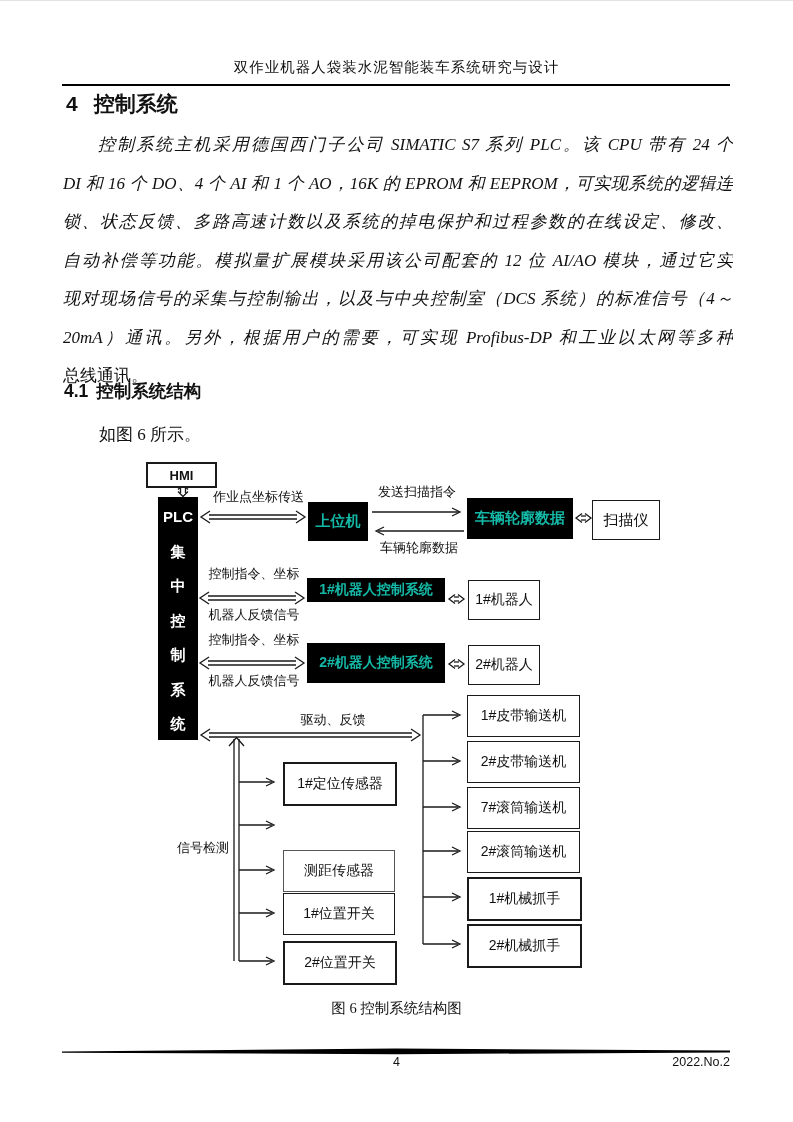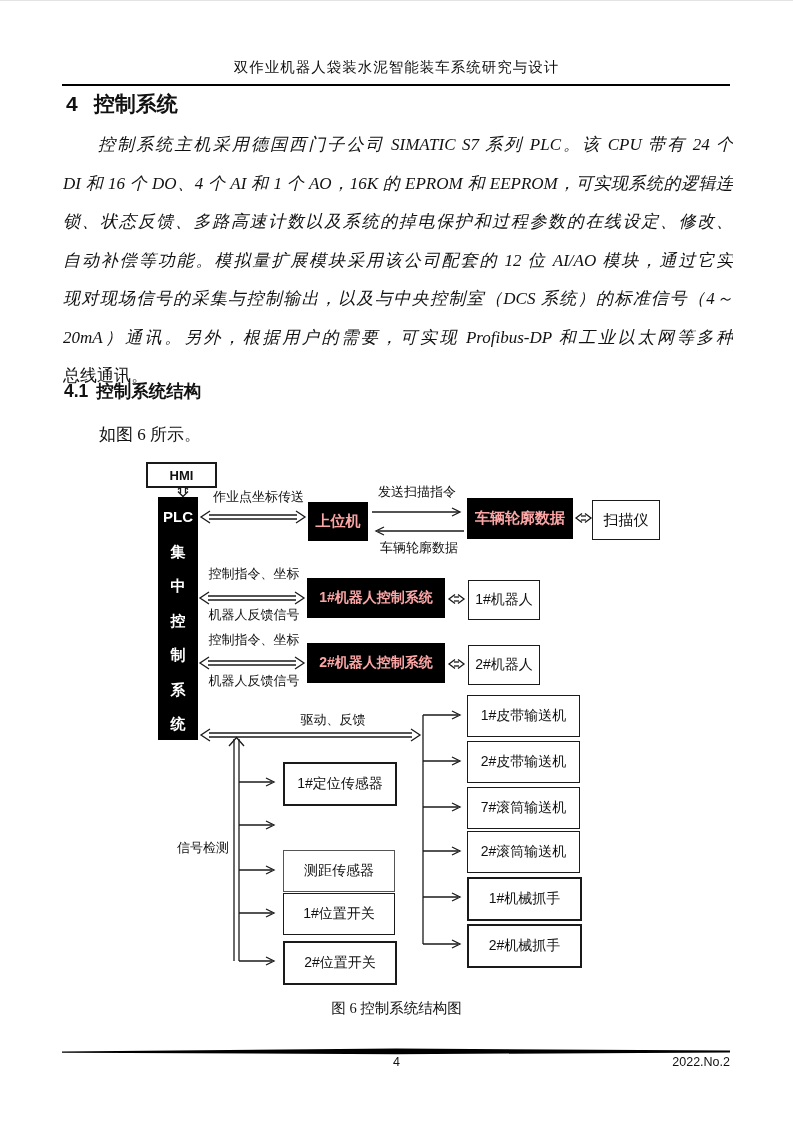--- a/index.html
+++ b/index.html
@@ -21,21 +21,21 @@
   .para .fill{text-align:justify;text-align-last:justify;white-space:normal;overflow:hidden;font-style:italic;}
   .para .indent{text-indent:35px;}
   .h2{position:absolute;left:64px;top:379px;font-family:"Liberation Sans","DejaVu Sans",sans-serif;
       font-weight:bold;font-size:17.5px;}
   .h2 .num{margin-right:8px;}
   .intro{position:absolute;left:99px;top:423px;font-size:17px;}
 
   
   .diagram{position:absolute;left:0;top:455px;width:793px;height:545px;}
   .diagram svg{position:absolute;left:0;top:0;}
-  .bbox{position:absolute;background:#000;color:#fca5a5;display:flex;align-items:center;justify-content:center;
+  .bbox{position:absolute;background:#000;color:#14b8a6;display:flex;align-items:center;justify-content:center;
         font-family:"Liberation Sans","DejaVu Sans",sans-serif;font-weight:bold;text-align:center;}
   .wbox{position:absolute;background:#fff;border:2px solid #1a1a1a;display:flex;align-items:center;
         justify-content:center;font-family:"Liberation Sans","DejaVu Sans",sans-serif;text-align:center;}
   .wbox.thin{border-width:1.5px;}
   .plc-box{position:absolute;background:#000;color:#fff;font-family:"Liberation Sans","DejaVu Sans",sans-serif;
            font-weight:bold;font-size:15px;text-align:center;white-space:pre-line;line-height:34.5px;padding-top:3px;}
   .dlabel{position:absolute;font-size:13px;text-align:center;white-space:nowrap;
           font-family:"Liberation Serif","DejaVu Serif",serif;}
   .caption{position:absolute;left:0;top:999px;width:793px;text-align:center;font-size:14.5px;}
 
@@ -179,21 +179,21 @@
     <div class="plc-box" style="left:158px;top:42px;width:40px;height:240px;">PLC
 集
 中
 控
 制
 系
 统</div>
     <div class="bbox" style="left:308px;top:47px;width:60px;height:39px;font-size:15px;">上位机</div>
     <div class="bbox" style="left:467px;top:43px;width:106px;height:41px;font-size:15px;">车辆轮廓数据</div>
     <div class="wbox thin" style="left:592px;top:45px;width:66px;height:38px;font-size:15px;">扫描仪</div>
-    <div class="bbox" style="left:307px;top:123px;width:138px;height:40px;font-size:14px;">1#机器人控制系统</div>
+    <div class="bbox" style="left:307px;top:123px;width:138px;height:24px;font-size:14px;">1#机器人控制系统</div>
     <div class="wbox thin" style="left:468px;top:125px;width:70px;height:38px;font-size:14px;">1#机器人</div>
     <div class="bbox" style="left:307px;top:188px;width:138px;height:40px;font-size:14px;">2#机器人控制系统</div>
     <div class="wbox thin" style="left:468px;top:190px;width:70px;height:38px;font-size:14px;">2#机器人</div>
 
     <div class="wbox thin" style="left:467px;top:240px;width:111px;height:40px;font-size:14px;">1#皮带输送机</div>
     <div class="wbox thin" style="left:467px;top:286px;width:111px;height:40px;font-size:14px;">2#皮带输送机</div>
     <div class="wbox thin" style="left:467px;top:332px;width:111px;height:40px;font-size:14px;">7#滚筒输送机</div>
     <div class="wbox thin" style="left:467px;top:376px;width:111px;height:40px;font-size:14px;">2#滚筒输送机</div>
     <div class="wbox" style="left:467px;top:422px;width:111px;height:40px;font-size:14px;">1#机械抓手</div>
     <div class="wbox" style="left:467px;top:469px;width:111px;height:40px;font-size:14px;">2#机械抓手</div>

